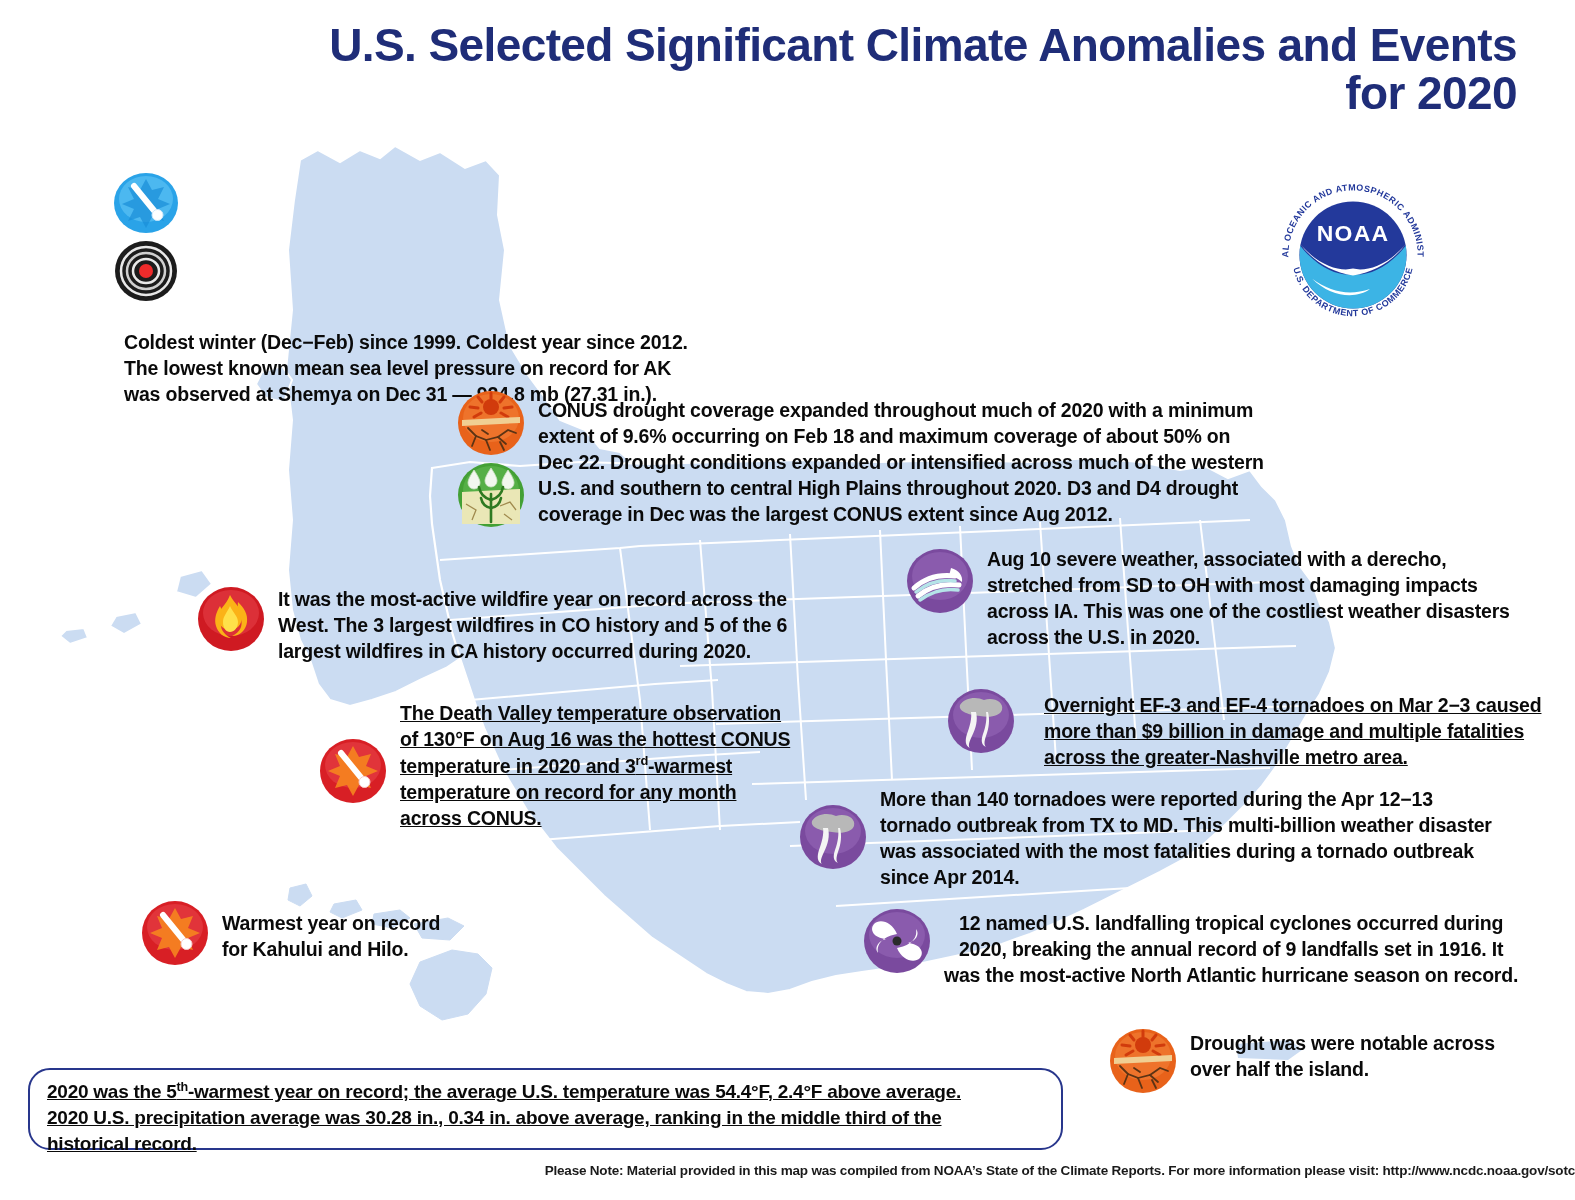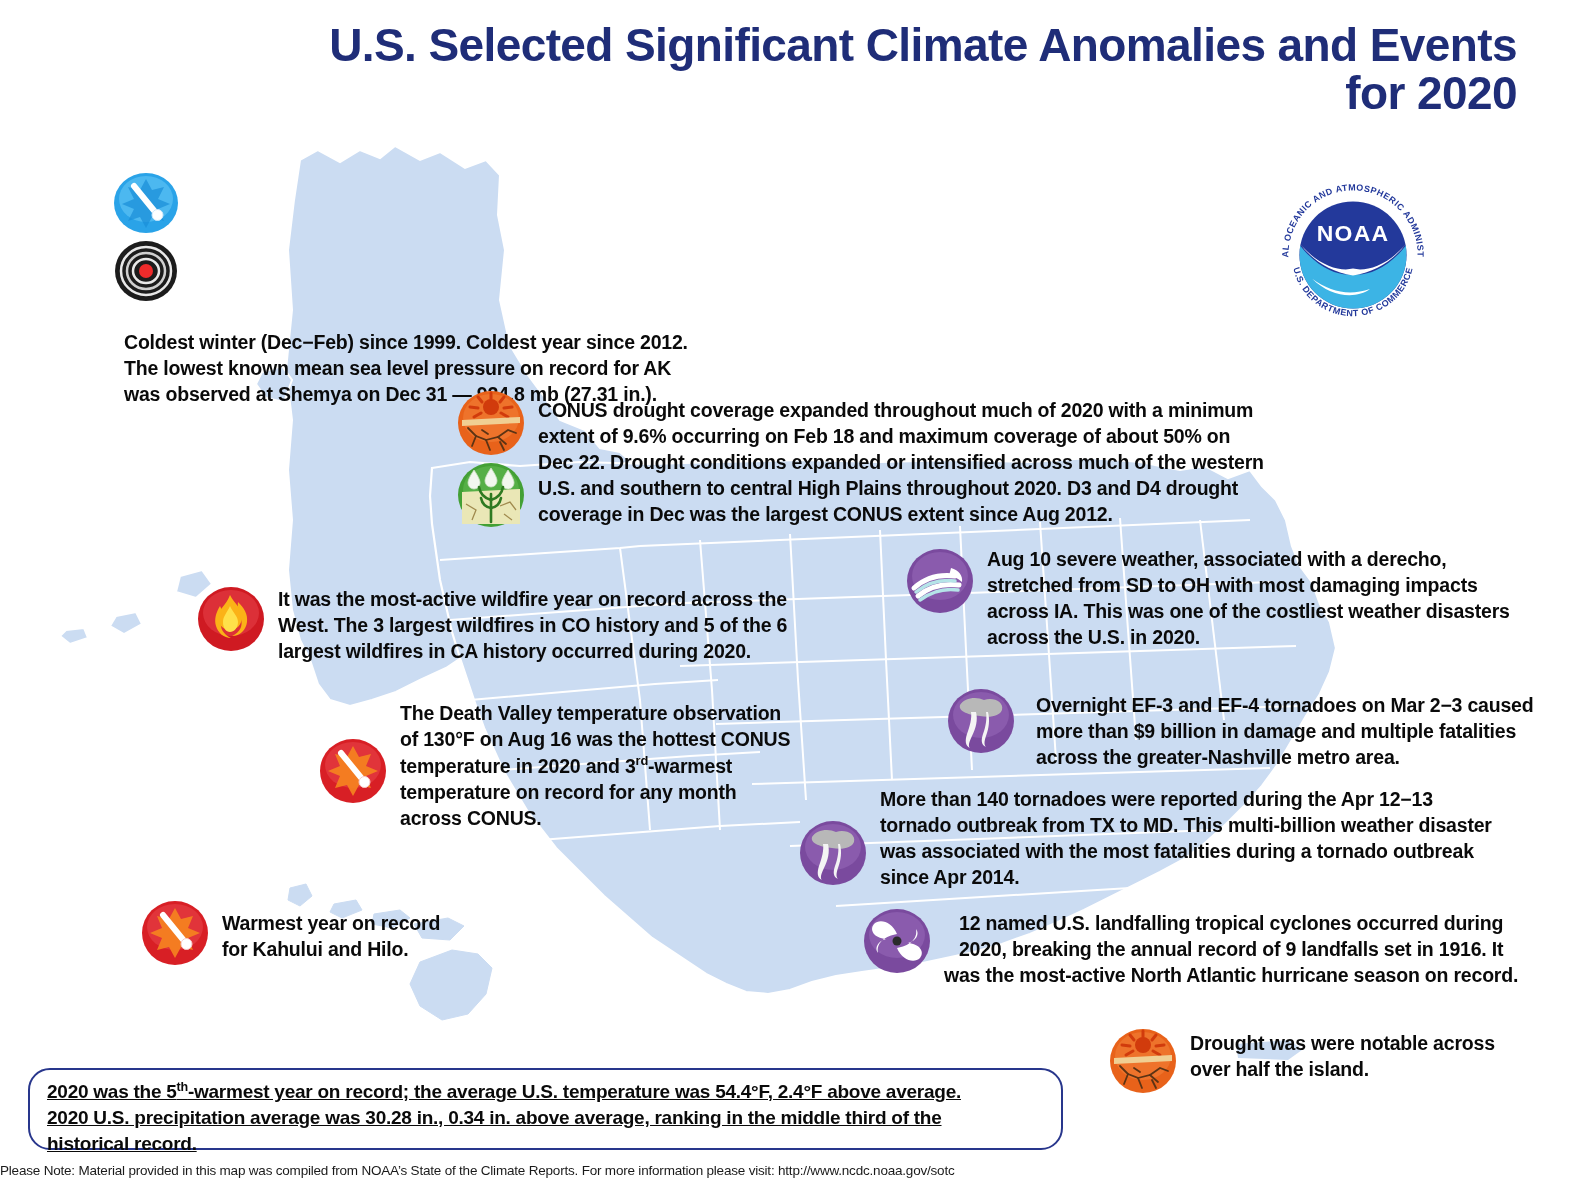--- a/index.html
+++ b/index.html
@@ -62,22 +62,22 @@
   #summary-text {
     font-size:19px; line-height:1.36; font-weight:bold; color:#0a0a0a;
     letter-spacing:-0.25px;
     text-decoration:underline;
   }
   #summary-text p { margin:0; }
 
   
   #footer-note {
     position:absolute; left:0; top:1163px; width:1575px;
-    text-align:left;
-    font-size:13.5px; color:#1a1a1a; font-weight:normal;
+    text-align:right;
+    font-size:13.5px; color:#1a1a1a; font-weight:bold;
     letter-spacing:-0.2px;
     z-index:25;
   }
 
   sup { font-size:0.66em; vertical-align:super; }
 </style>
 </head>
 <body>
 
 <div id="map-layer">
@@ -319,49 +319,49 @@
     <span class="icon" style="margin-top:38px;">
       <svg width="70" height="66" viewBox="0 0 70 66">
         <ellipse cx="35" cy="33" rx="33" ry="32" fill="#d81f25"></ellipse>
         <ellipse cx="35" cy="27" rx="28" ry="23" fill="#ea4a50" opacity=".5"></ellipse>
         <path d="M35 8 L41 19 L53 16 L48 28 L60 33 L48 38 L53 50 L41 47 L35 58 L29 47 L17 50 L22 38 L10 33 L22 28 L17 16 L29 19 Z" fill="#f58220" opacity=".92"></path>
         <line x1="23" y1="15" x2="45" y2="42" stroke="#ffffff" stroke-width="6" stroke-linecap="round"></line>
         <circle cx="46.5" cy="44" r="5.5" fill="#ffffff" stroke="#f7c9c9" stroke-width="1"></circle>
       </svg>
     </span>
   </div>
-  <div class="txt" style="margin-left:12px; margin-top:0px;">
+  <div class="txt" style="margin-left:12px; margin-top:0px;text-decoration:underline;">
     <p>The Death Valley temperature observation</p>
     <p>of 130°F on Aug 16 was the hottest CONUS</p>
     <p>temperature in 2020 and 3<sup>rd</sup>-warmest</p>
     <p>temperature on record for any month</p>
     <p>across CONUS.</p>
   </div>
 </div>
 
 <div class="callout" style="left:946px; top:688px; width:615px;">
   <div class="icons">
     <span class="icon">
       <svg width="70" height="66" viewBox="0 0 70 66">
         <ellipse cx="35" cy="33" rx="33" ry="32" fill="#7a4a9e"></ellipse>
         <ellipse cx="35" cy="27" rx="28" ry="23" fill="#9a6cbb" opacity=".5"></ellipse>
         <path d="M14 17 C18 10 30 8 38 12 C48 9 58 14 56 22 C54 28 44 30 34 28 C24 27 12 24 14 17 Z" fill="#b8b8b8"></path>
         <path d="M30 24 C32 32 30 40 26 48 C23 54 22 58 24 60 C19 58 19 52 21 46 C24 38 26 30 25 24 Z" fill="#f4f4f4"></path>
         <path d="M42 24 C44 32 43 40 40 48 C38 54 38 57 40 59 C35 57 35 52 37 46 C40 38 41 30 40 24 Z" fill="#f4f4f4"></path>
       </svg>
     </span>
   </div>
-  <div class="txt" style="margin-left:20px; margin-top:4px;">
+  <div class="txt" style="margin-left:28px; margin-top:4px;text-decoration:underline;">
     <p>Overnight EF-3 and EF-4 tornadoes on Mar 2−3 caused</p>
     <p>more than $9 billion in damage and multiple fatalities</p>
     <p>across the greater-Nashville metro area.</p>
   </div>
 </div>
 
-<div class="callout" style="left:798px; top:786px; width:760px;align-items:flex-end;">
+<div class="callout" style="left:798px; top:786px; width:760px;">
   <div class="icons">
     <span class="icon" style="margin-top:18px;">
       <svg width="70" height="66" viewBox="0 0 70 66">
         <ellipse cx="35" cy="33" rx="33" ry="32" fill="#7a4a9e"></ellipse>
         <ellipse cx="35" cy="27" rx="28" ry="23" fill="#9a6cbb" opacity=".5"></ellipse>
         <path d="M14 17 C18 10 30 8 38 12 C48 9 58 14 56 22 C54 28 44 30 34 28 C24 27 12 24 14 17 Z" fill="#b8b8b8"></path>
         <path d="M30 24 C32 32 30 40 26 48 C23 54 22 58 24 60 C19 58 19 52 21 46 C24 38 26 30 25 24 Z" fill="#f4f4f4"></path>
         <path d="M42 24 C44 32 43 40 40 48 C38 54 38 57 40 59 C35 57 35 52 37 46 C40 38 41 30 40 24 Z" fill="#f4f4f4"></path>
       </svg>
     </span>

